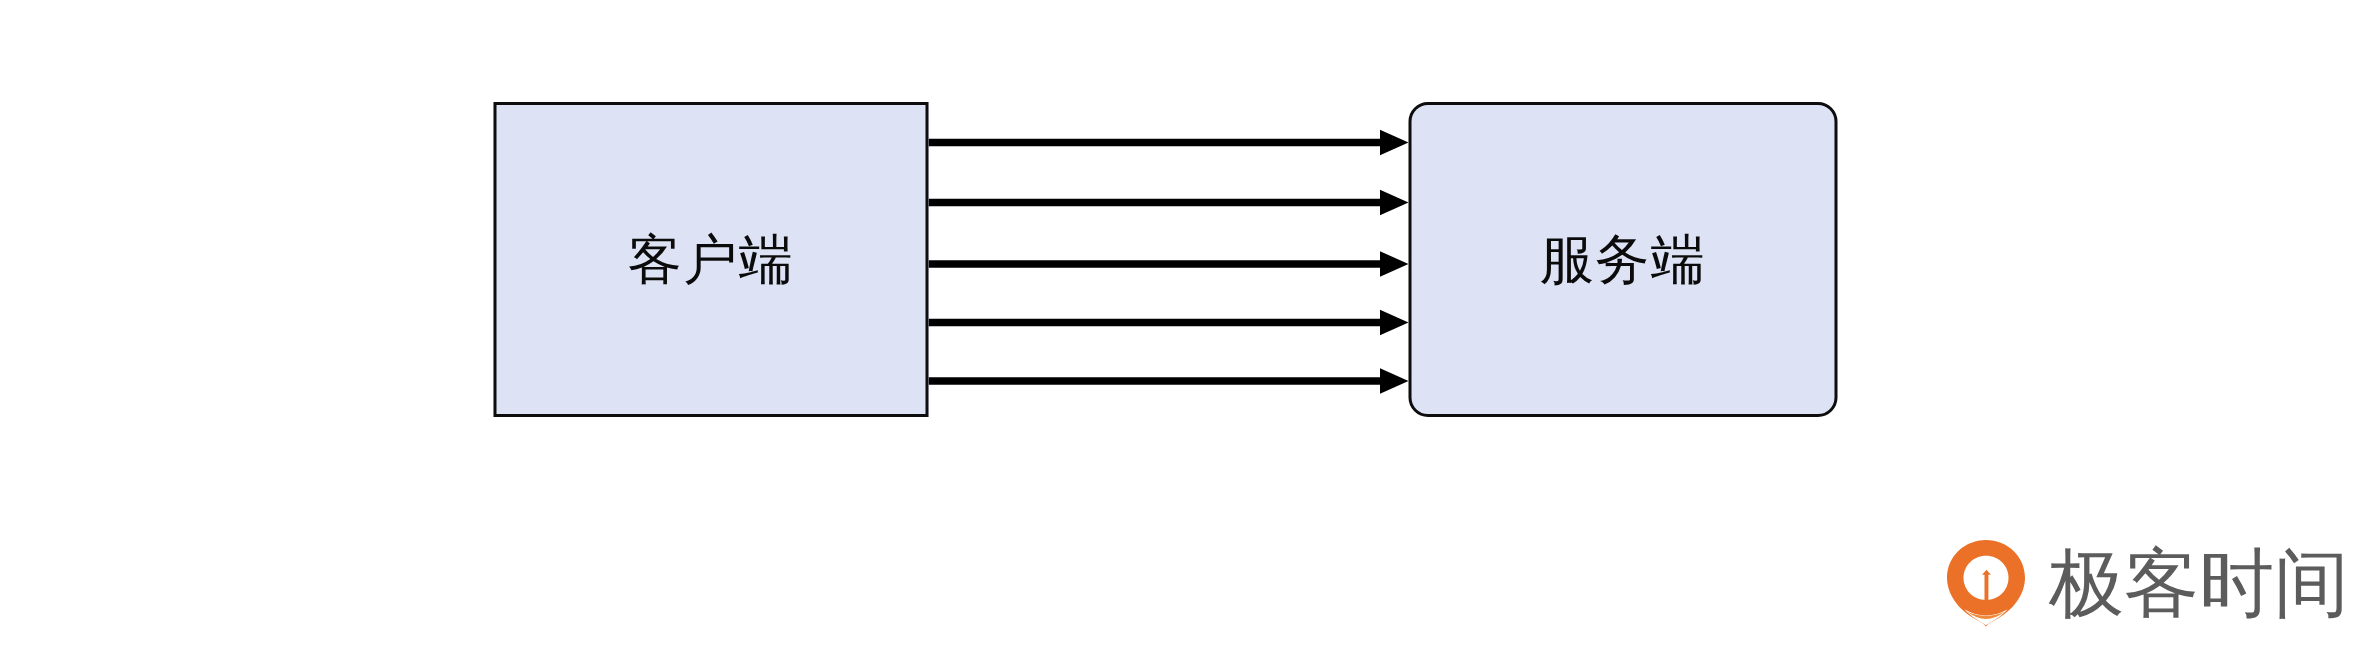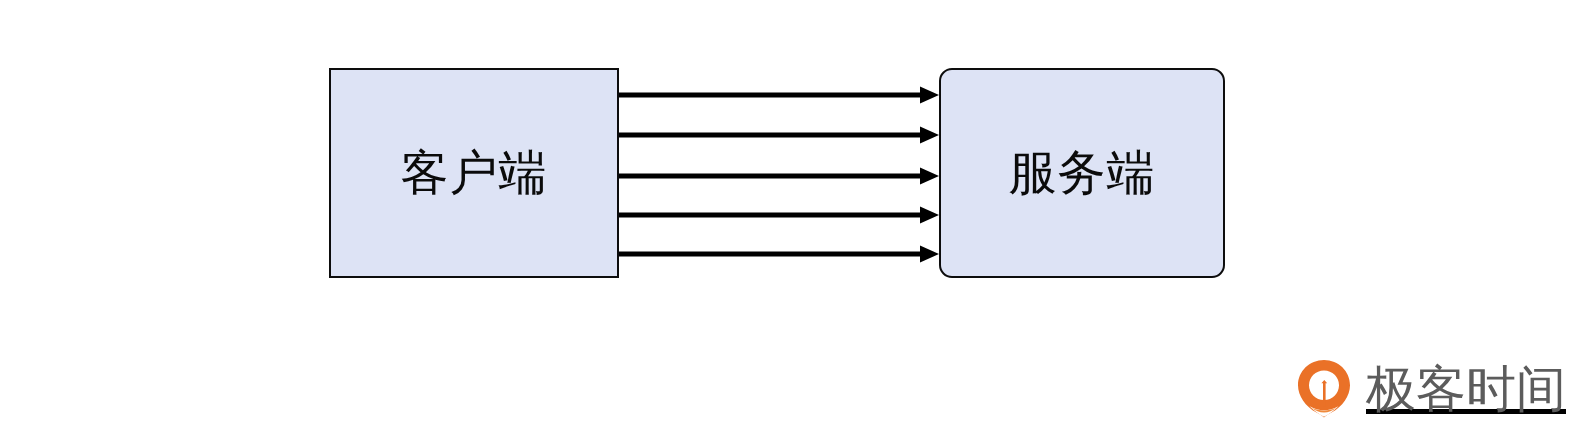--- a/index.html
+++ b/index.html
@@ -28,21 +28,21 @@
     box-sizing: border-box;
     background: #dde3f5;
     border: 2px solid #0d0d0d;
     display: flex;
     align-items: center;
     justify-content: center;
   }
 
   .node-label {
     font-family: "Liberation Sans", "DejaVu Sans", sans-serif;
-    font-size: 48px;
+    font-size: 36px;
     line-height: 1;
     color: #0b0b0b;
     letter-spacing: 1px;
     white-space: nowrap;
     font-weight: 400;
   }
 
   #client-box {
     left: 329px;
     top: 68px;
@@ -70,21 +70,20 @@
   
   #logo {
     position: absolute;
     left: 1296px;
     top: 356px;
     width: 268px;
     height: 66px;
     display: flex;
     align-items: center;
     gap: 14px;
-    text-decoration: underline;
   }
   #logo-mark {
     width: 56px;
     height: 60px;
     flex: 0 0 auto;
   }
   #logo-text {
     font-family: "Liberation Sans", "DejaVu Sans", sans-serif;
     font-size: 50px;
     line-height: 1;

